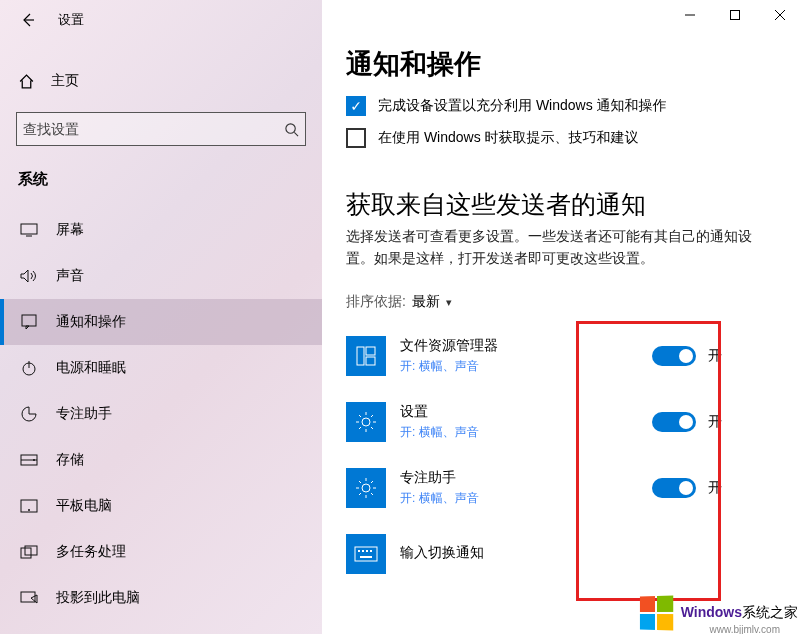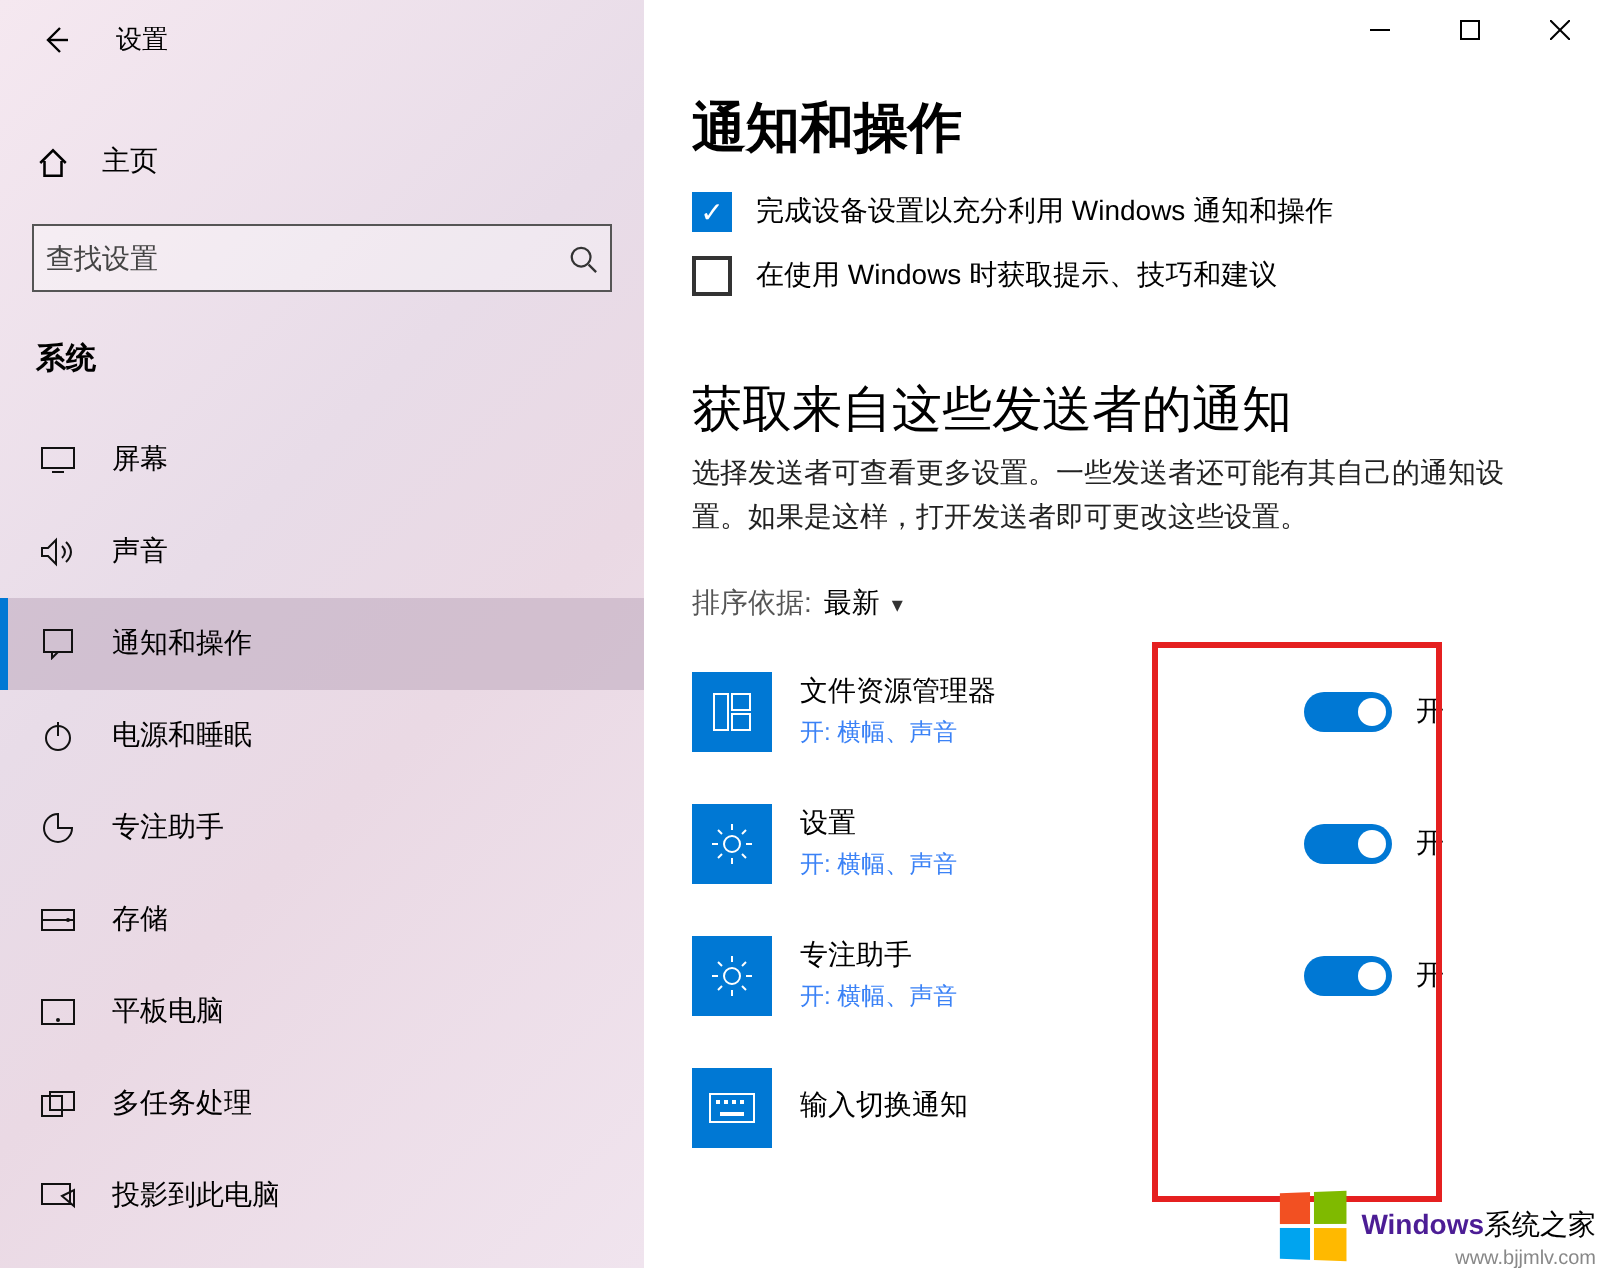--- a/index.html
+++ b/index.html
@@ -249,21 +249,21 @@
       transform: perspective(100px) rotateY(-12deg);
     }
     .win-logo div:nth-child(1){ background:#f25022; }
     .win-logo div:nth-child(2){ background:#7fba00; }
     .win-logo div:nth-child(3){ background:#00a4ef; }
     .win-logo div:nth-child(4){ background:#ffb900; }
     .wm-sub {
       font-size: 10px;
       color: #888;
       position: absolute;
-      right: 4px;
+      right: 22px;
       bottom: -1px;
     }
     svg { display: block; }
   </style>
 </head>
 <body>
 
 <div class="sidebar">
   <div class="titlebar">
     <div class="back-btn">

